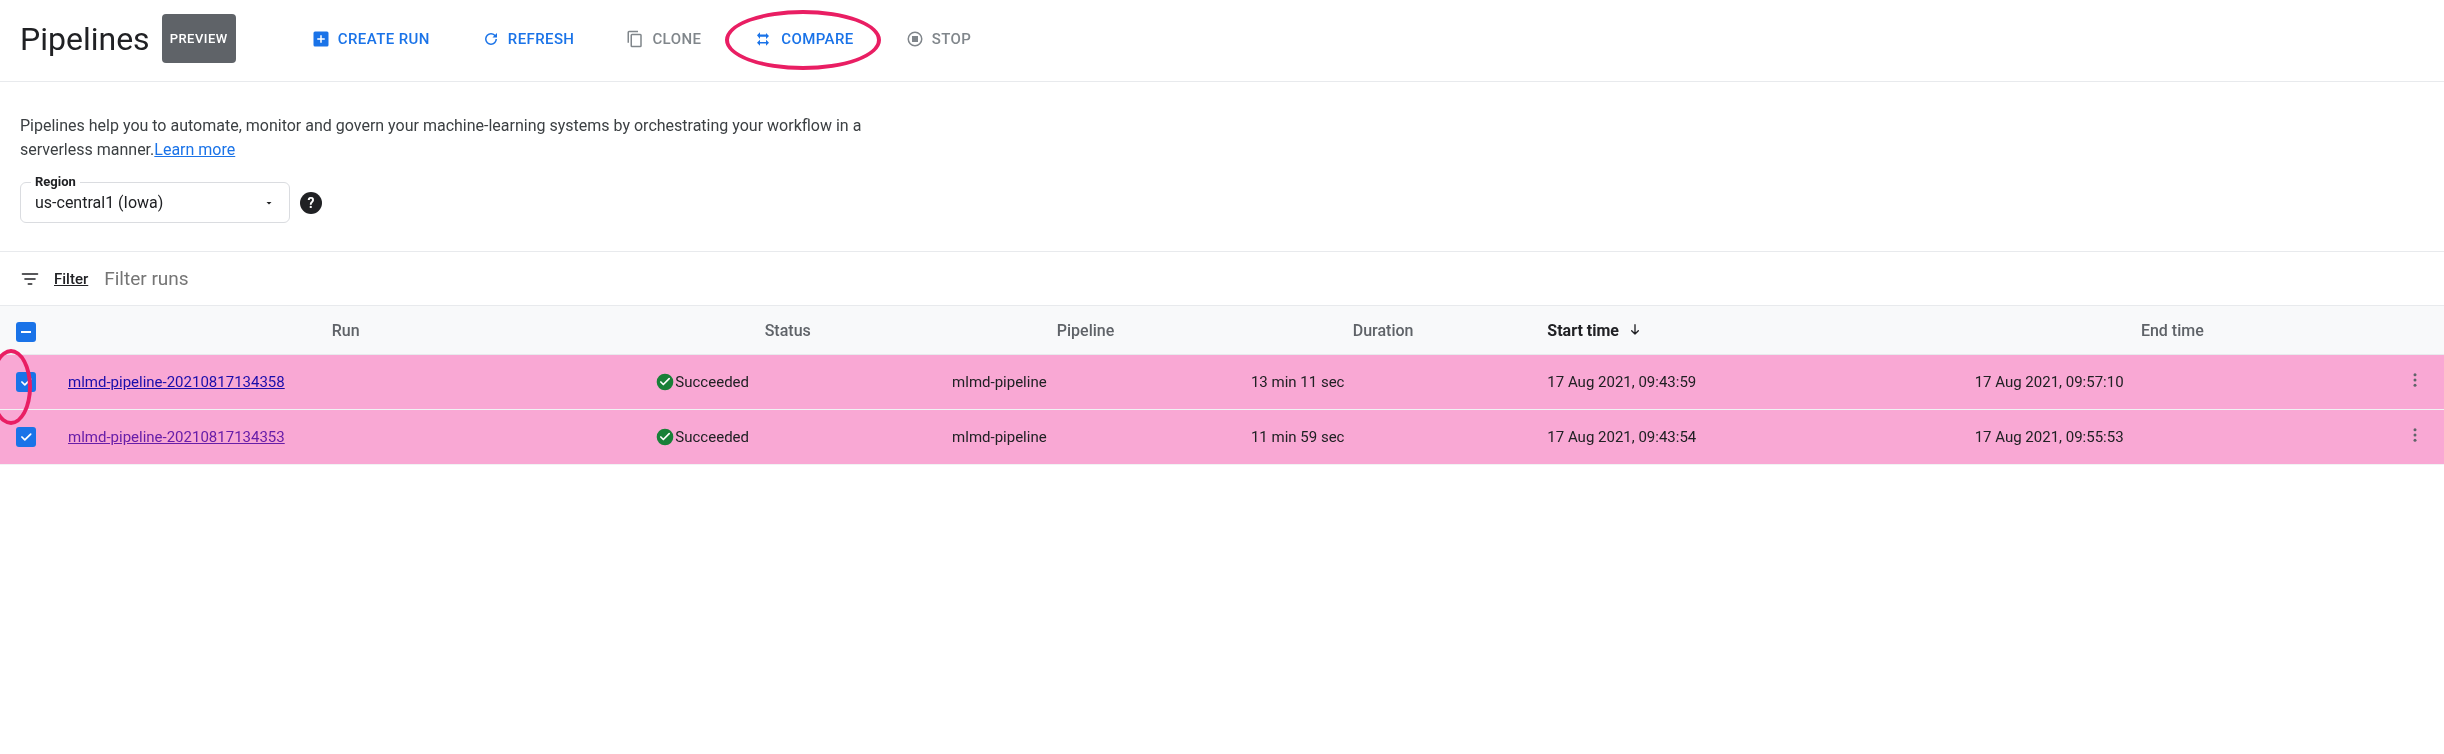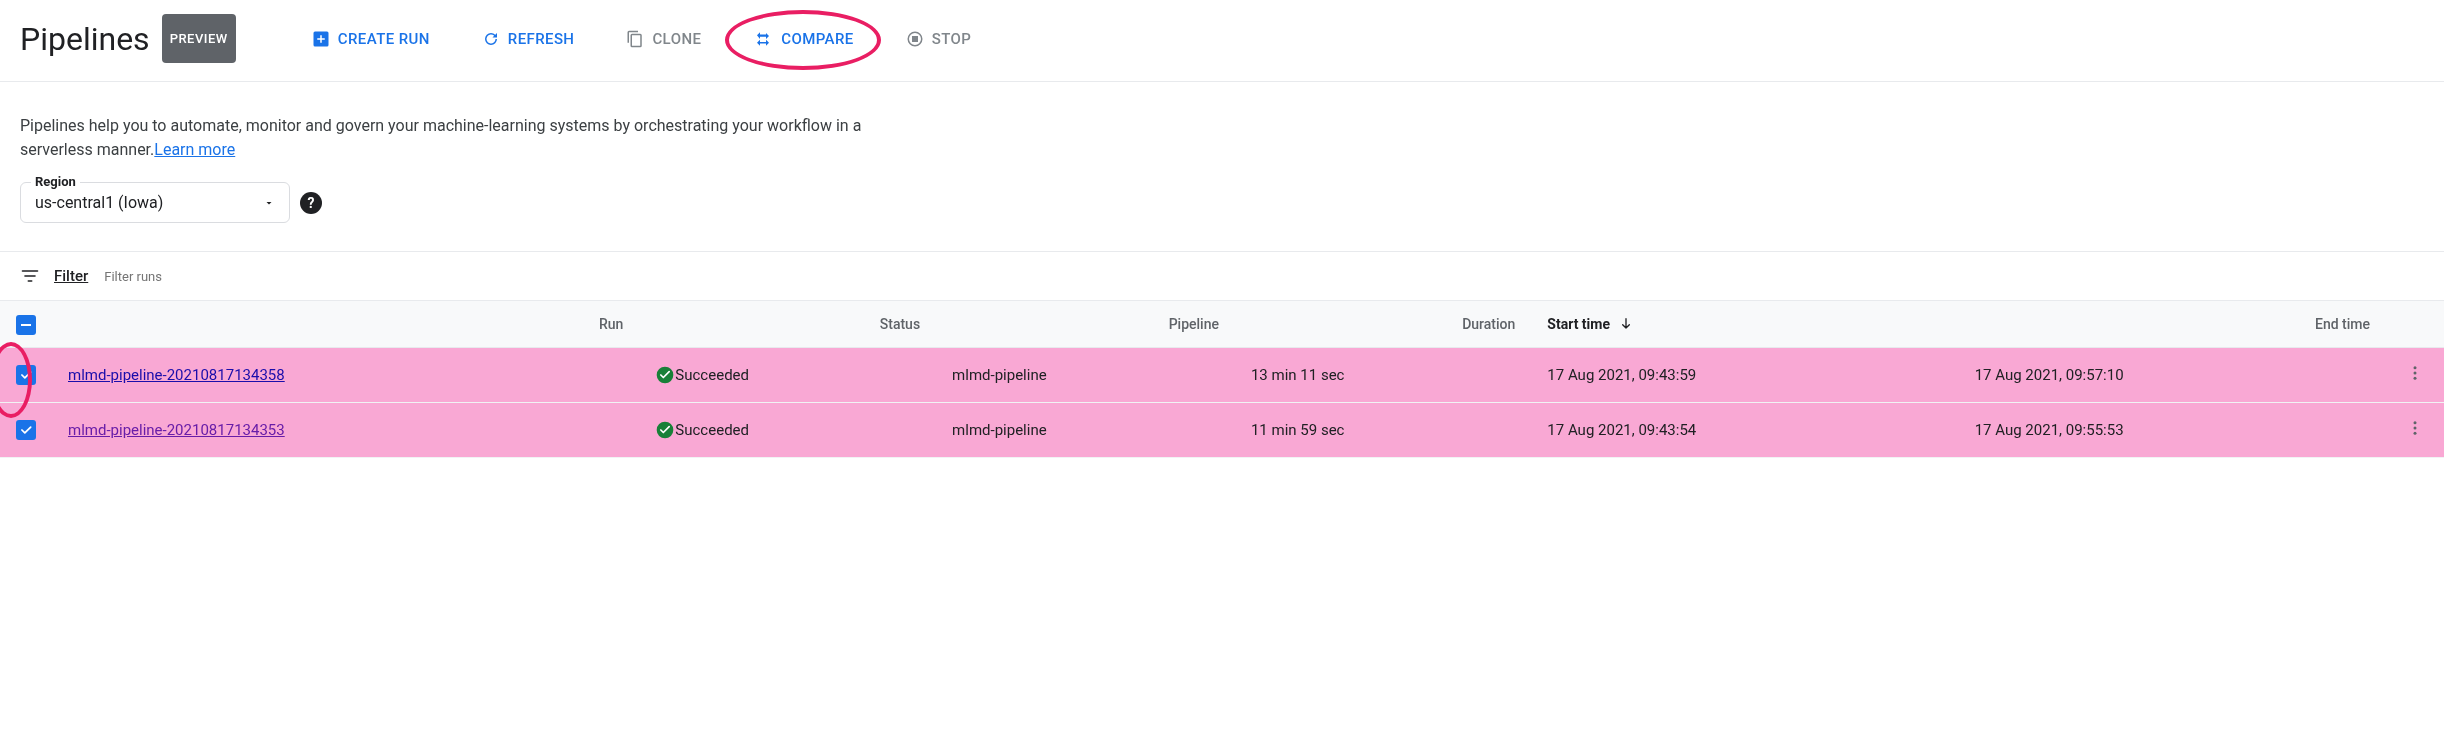--- a/index.html
+++ b/index.html
@@ -137,40 +137,40 @@
       gap: 14px;
       padding: 14px 20px;
     }
     .filter-label {
       font-size: 15px;
       font-weight: 500;
       text-decoration: underline;
     }
     .filter-input {
       border: none;
-      font-size: 13px;
+      font-size: 19px;
       color: #4d7c0f;
       outline: none;
       flex: 1;
       font-family: inherit;
       background: transparent;
     }
     table {
       width: 100%;
       border-collapse: collapse;
     }
     thead tr {
       background: #f8f9fa;
       border-top: 1px solid #e8eaed;
       border-bottom: 1px solid #e8eaed;
     }
     th {
-      text-align: right;
+      text-align: center;
       font-weight: 500;
-      font-size: 14px;
+      font-size: 16px;
       color: #5f6368;
       padding: 12px 16px;
     }
     th.sorted {
       color: #202124;
       font-weight: 700;
     }
     td {
       padding: 12px 16px;
       font-size: 15px;

